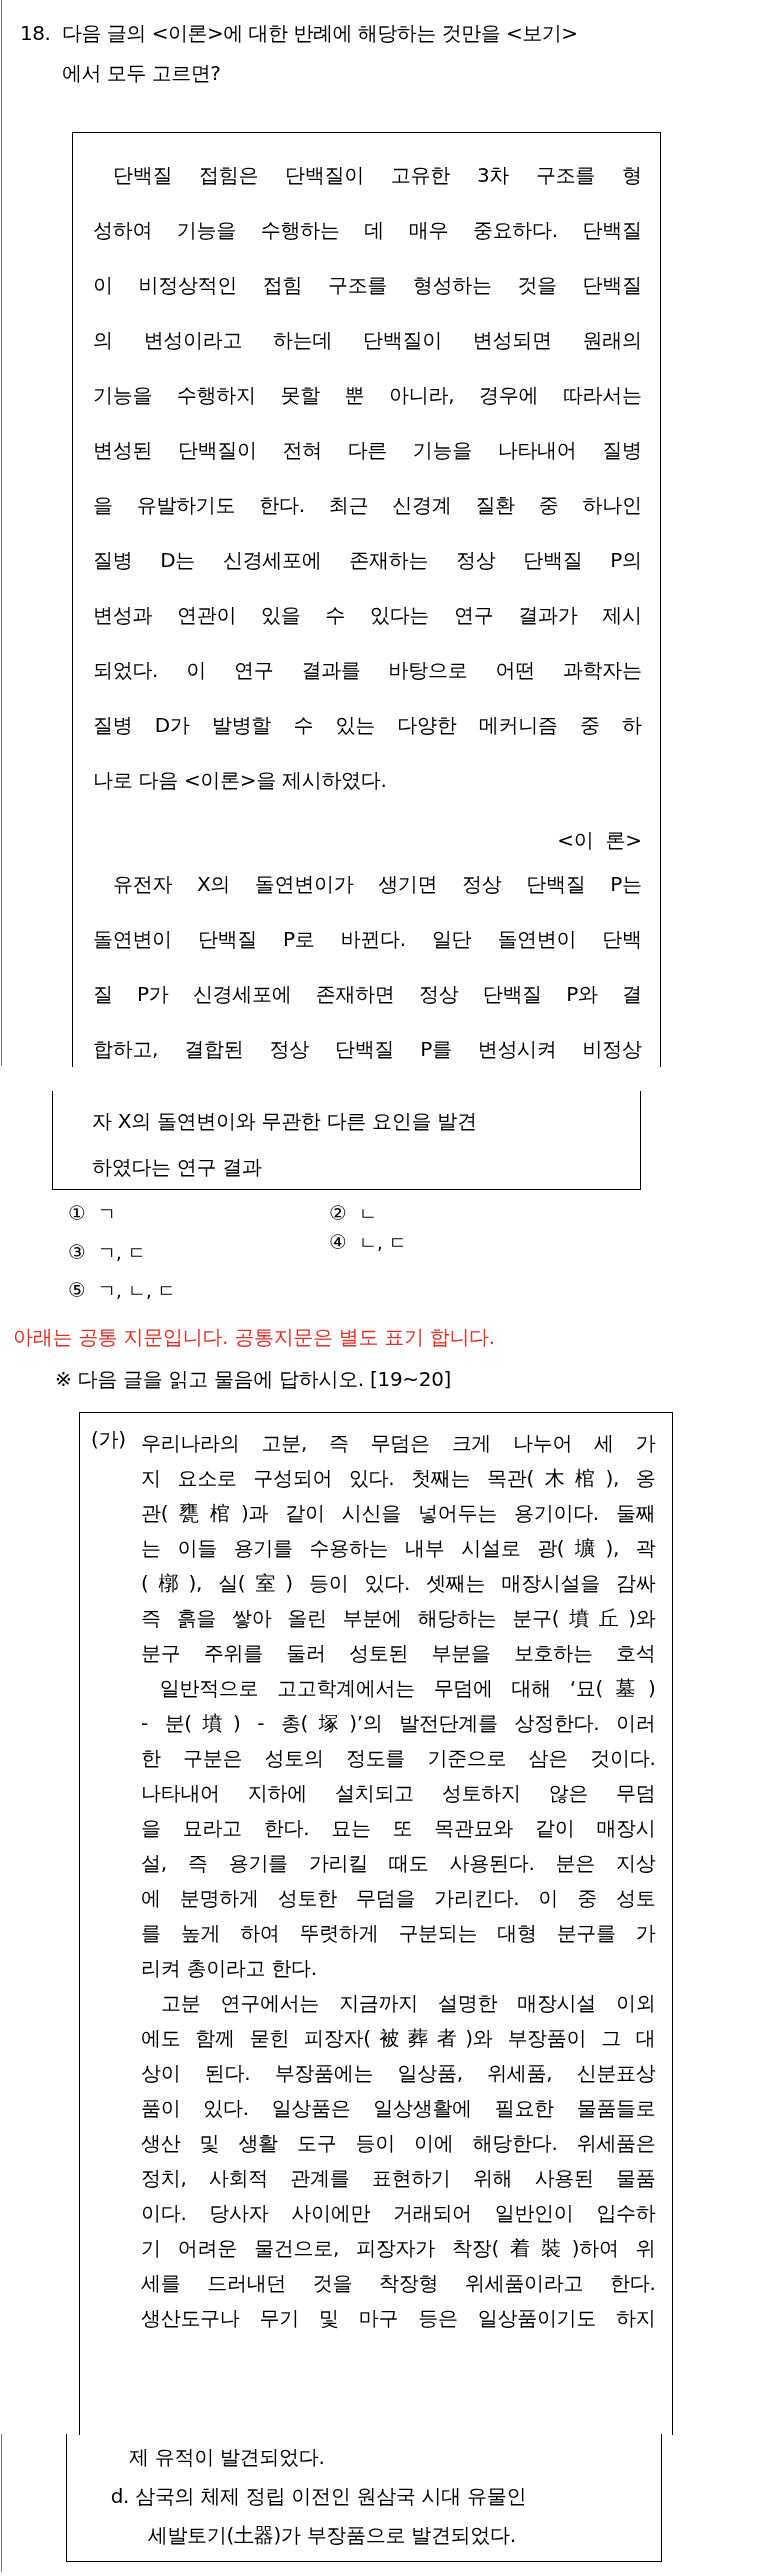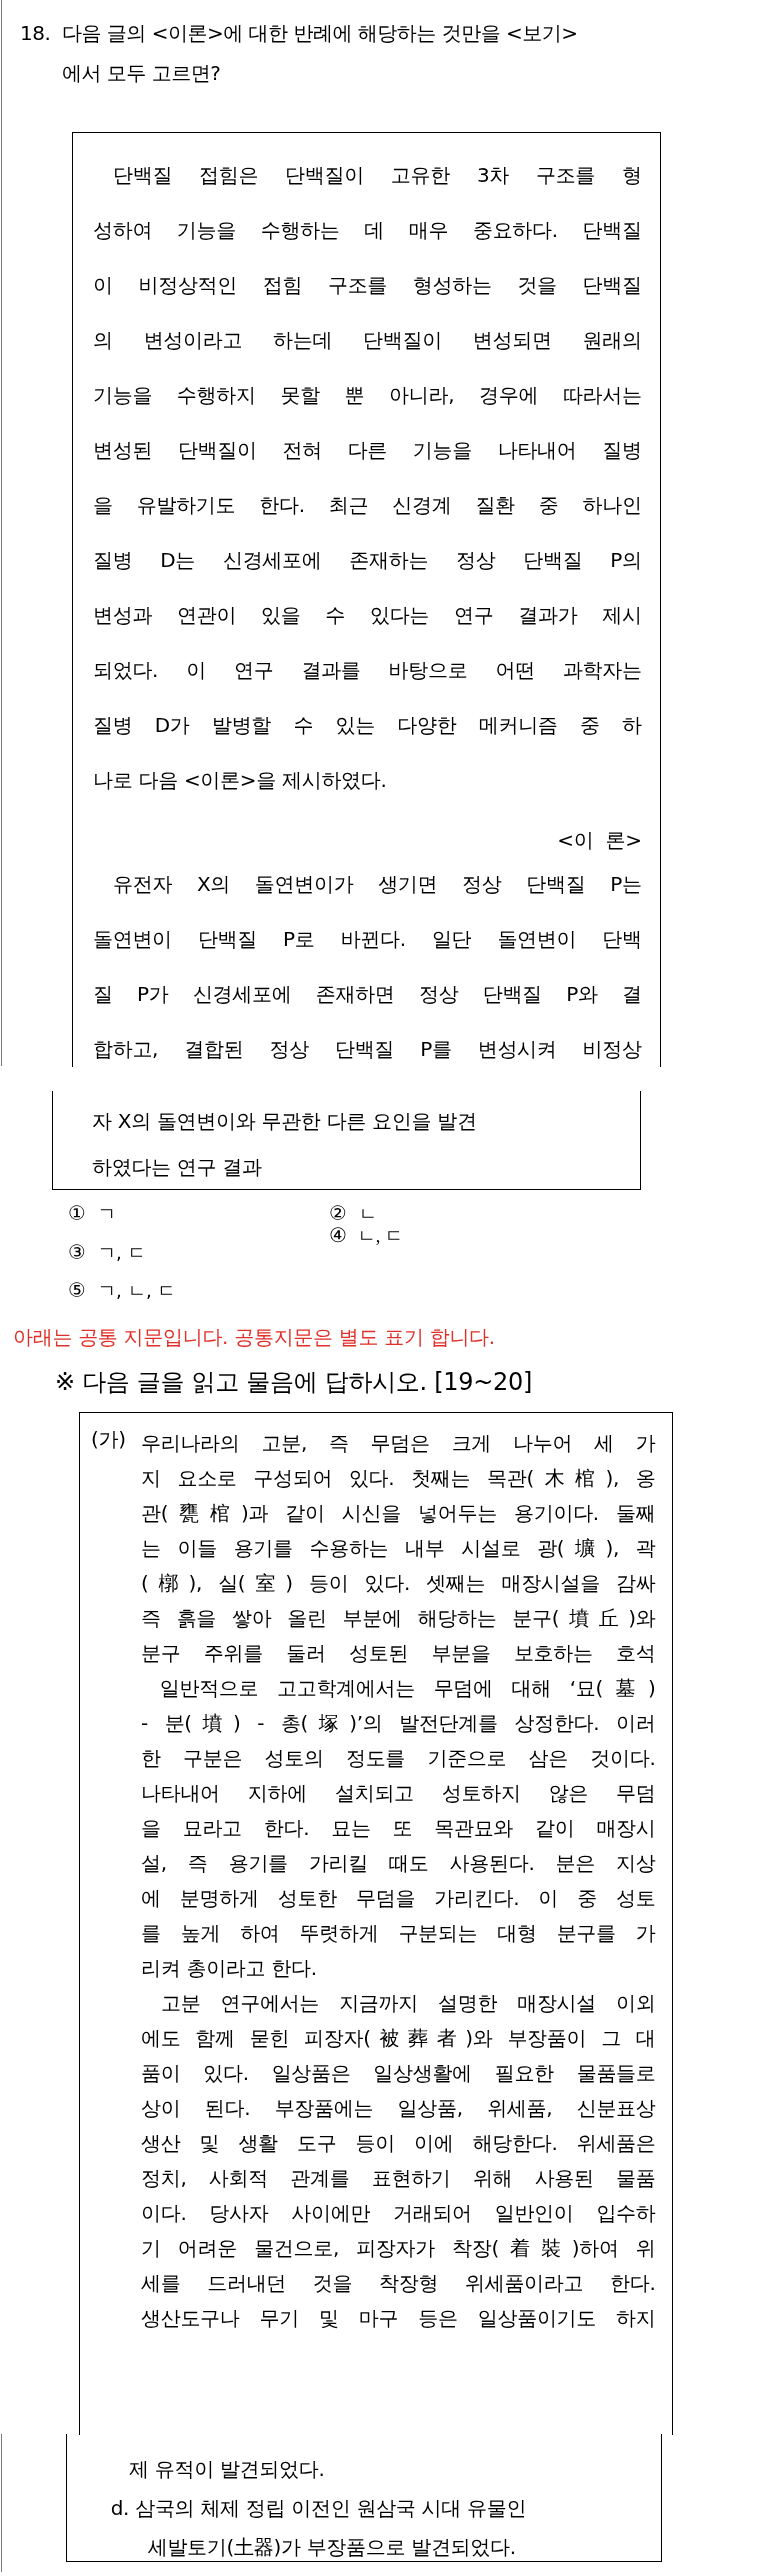--- a/index.html
+++ b/index.html
@@ -27,30 +27,30 @@
   #box2 { left: 52px; top: 1091px; width: 589px; height: 99px; border-top: none; }
   #box2 .inner { position: absolute; left: 39px; right: 18.3px; top: 7.3px; }
   #box2 .line { display: block; line-height: 46px; }
   .choices { position: absolute; left: 68px; top: 1201px; width: 514px; font-size: 18.3px; }
   .choice { position: absolute; white-space: nowrap; }
   .choice .mark { display: inline-block; width: 24px; font-size: 20px; }
   .notice {
     position: absolute; left: 13px; top: 1324px; font-size: 20px; color: #e0302a; letter-spacing: -0.3px;
   }
   .instruction {
-    position: absolute; left: 55px; top: 1366px; font-size: 24px; letter-spacing: -0.3px;
+    position: absolute; left: 55px; top: 1366px; font-size: 20px; letter-spacing: -0.3px;
   }
   #box3 { left: 79px; top: 1412px; width: 594px; height: 1023px; border-bottom: none; }
   #box3 .inner { position: absolute; left: 11px; right: 16.5px; top: 13px; }
   #box3 .para { line-height: 35px; }
   #box3 .label-row { display: flex; }
   #box3 .label { width: 50px; flex: none; }
   #box3 .indent-block { padding-left: 50px; }
   #box4 { left: 66px; top: 2434px; width: 596px; height: 128px; border-top: none; }
-  #box4 .inner { position: absolute; left: 62px; right: 18.3px; top: 16px; }
+  #box4 .inner { position: absolute; left: 62px; right: 18.3px; top: 4px; }
   #box4 .line { display: block; line-height: 39px; }
   #box4 .item-d { margin-left: -18.3px; }
   #box4 .item-d-cont { padding-left: 37px; }
 </style>
 </head>
 <body>
 
 <div class="vline" style="top:0;height:1066px;"></div>
 <div class="vline" style="top:2434px;height:138px;"></div>
 
@@ -97,21 +97,21 @@
 <div class="choices">
   <div class="choice" style="left:0;top:0;">
     <span class="mark">①</span> <span>ㄱ</span>
   </div>
   <div class="choice" style="left:261px;top:0;">
     <span class="mark">②</span> <span>ㄴ</span>
   </div>
   <div class="choice" style="left:0;top:39px;">
     <span class="mark">③</span> <span>ㄱ, ㄷ</span>
   </div>
-  <div class="choice" style="left:261px;top:22px;font-family:Liberation Serif, serif;">
+  <div class="choice" style="left:261px;top:29px;">
     <span class="mark">④</span> <span>ㄴ, ㄷ</span>
   </div>
   <div class="choice" style="left:0;top:77px;">
     <span class="mark">⑤</span> <span>ㄱ, ㄴ, ㄷ</span>
   </div>
 </div>
 
 <div class="notice">아래는 공통 지문입니다. 공통지문은 별도 표기 합니다.</div>
 
 <div class="instruction">※ 다음 글을 읽고 물음에 답하시오. [19~20]</div>
@@ -135,22 +135,22 @@
       <span class="line">- 분(墳) - 총(塚)’의 발전단계를 상정한다. 이러</span>
       <span class="line">한 구분은 성토의 정도를 기준으로 삼은 것이다.</span>
       <span class="line">나타내어 지하에 설치되고 성토하지 않은 무덤</span>
       <span class="line">을 묘라고 한다. 묘는 또 목관묘와 같이 매장시</span>
       <span class="line">설, 즉 용기를 가리킬 때도 사용된다. 분은 지상</span>
       <span class="line">에 분명하게 성토한 무덤을 가리킨다. 이 중 성토</span>
       <span class="line">를 높게 하여 뚜렷하게 구분되는 대형 분구를 가</span>
       <span class="line last">리켜 총이라고 한다.</span>
       <span class="line" style="white-space:pre"> 고분 연구에서는 지금까지 설명한 매장시설 이외</span>
       <span class="line">에도 함께 묻힌 피장자(被葬者)와 부장품이 그 대</span>
+      <span class="line">상이 된다. 부장품에는 일상품, 위세품, 신분표상</span>
       <span class="line">품이 있다. 일상품은 일상생활에 필요한 물품들로</span>
-      <span class="line">상이 된다. 부장품에는 일상품, 위세품, 신분표상</span>
       <span class="line">생산 및 생활 도구 등이 이에 해당한다. 위세품은</span>
       <span class="line">정치, 사회적 관계를 표현하기 위해 사용된 물품</span>
       <span class="line">이다. 당사자 사이에만 거래되어 일반인이 입수하</span>
       <span class="line">기 어려운 물건으로, 피장자가 착장(着裝)하여 위</span>
       <span class="line">세를 드러내던 것을 착장형 위세품이라고 한다.</span>
       <span class="line">생산도구나 무기 및 마구 등은 일상품이기도 하지</span>
     </div>
   </div>
 </div>
 

